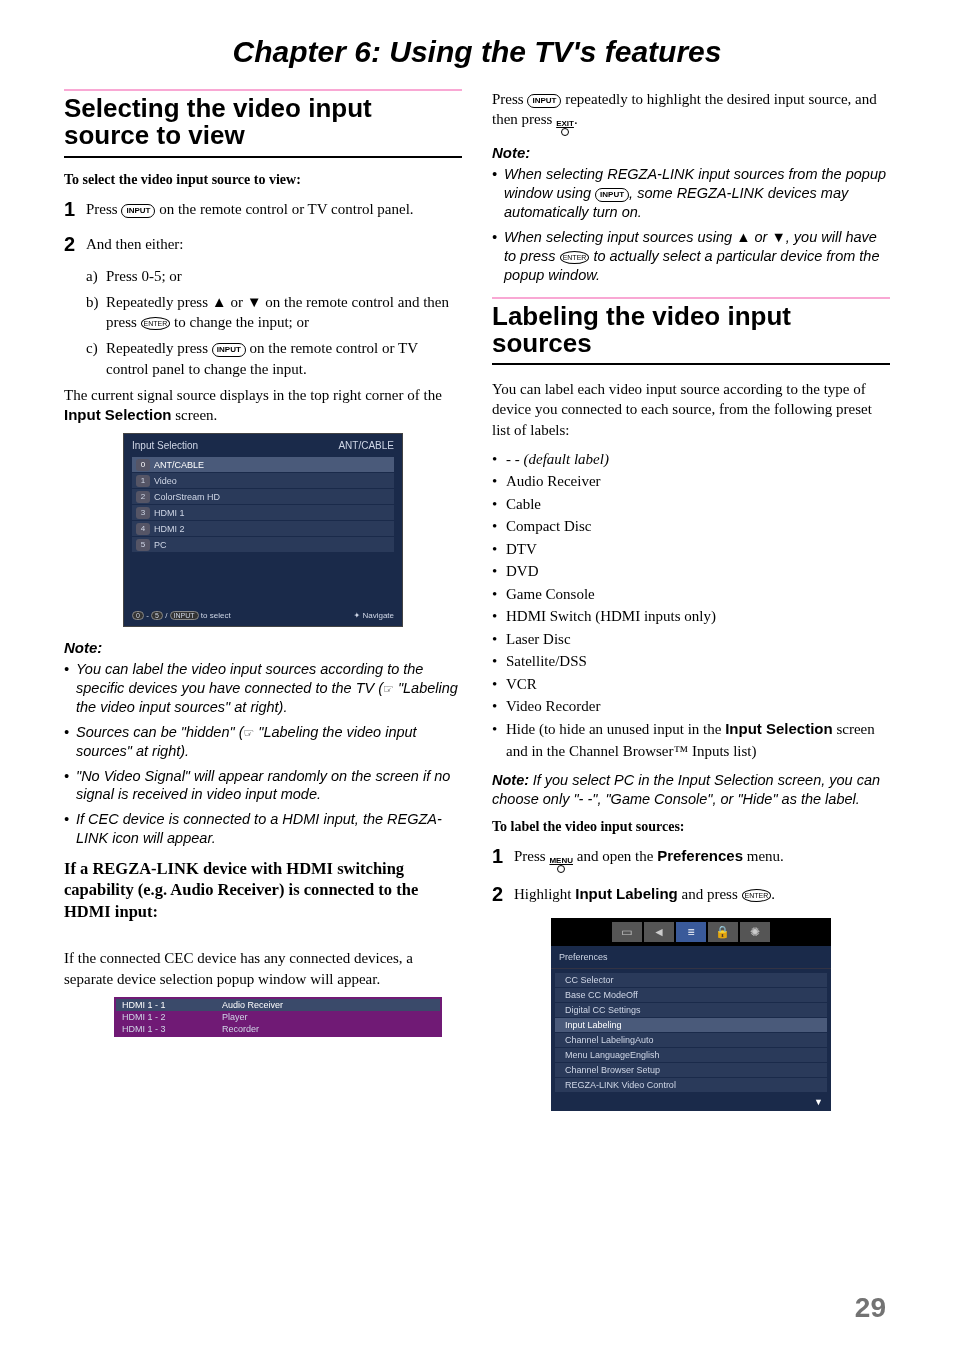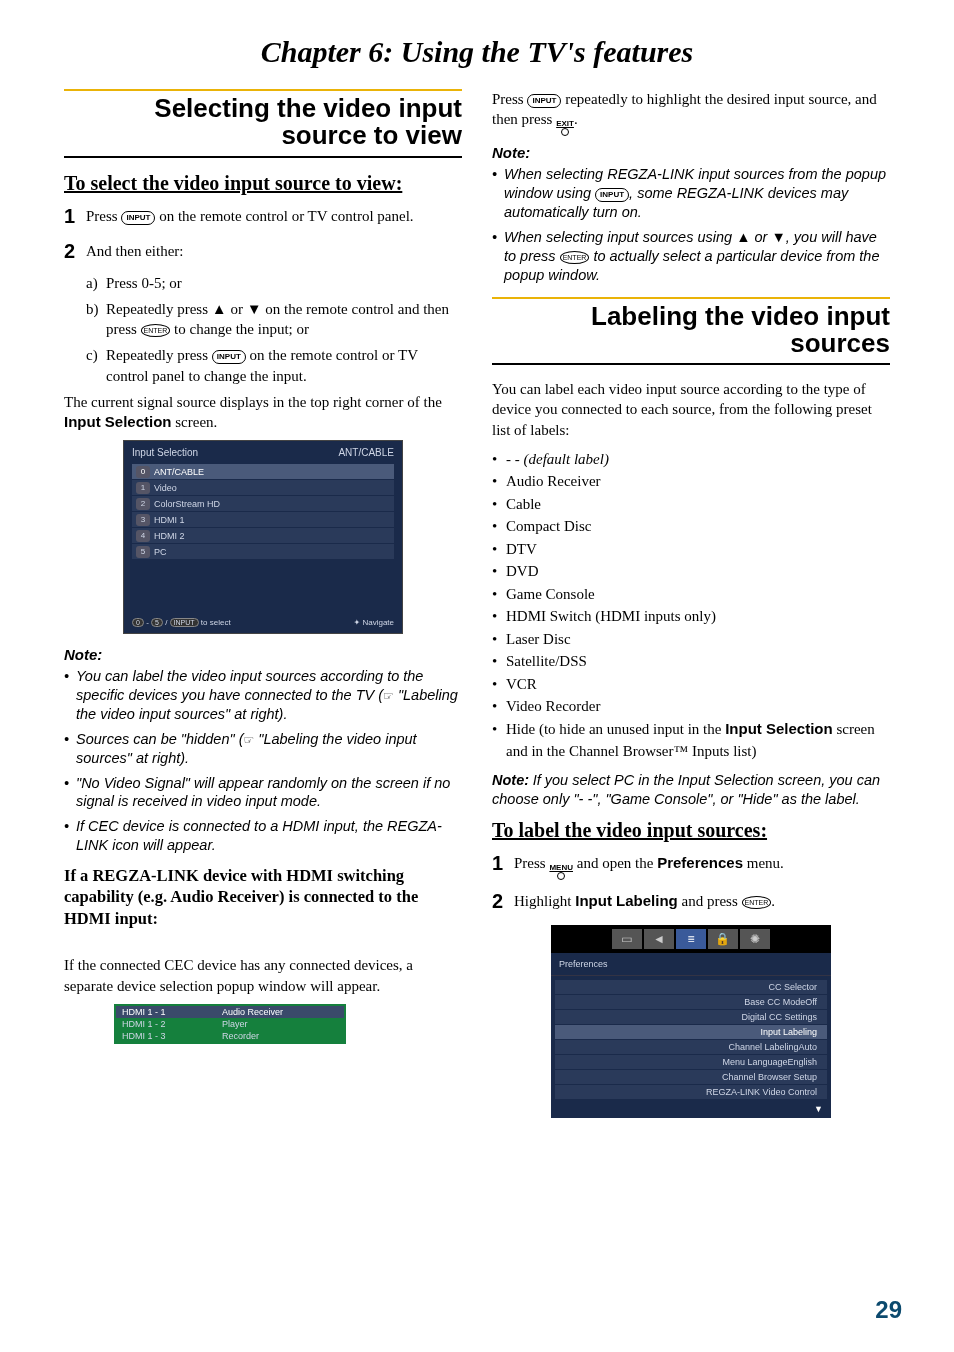--- a/index.html
+++ b/index.html
@@ -6,59 +6,57 @@
   body {
     font-family: Georgia, 'Times New Roman', serif;
     width: 954px;
     height: 1352px;
     background: #fff;
     position: relative;
     padding: 35px 64px 20px 64px;
     color: #000;
   }
   .chapter-title {
-    font-family: Liberation Serif, serif;
+    font-family: Liberation Sans, sans-serif;
     font-weight: bold;
     font-style: italic;
     font-size: 30px;
     text-align: center;
     margin-bottom: 20px;
   }
   .columns {
     display: flex;
     gap: 30px;
   }
   .col {
     flex: 1;
     min-width: 0;
   }
   .section-heading {
     font-family: Arial, Helvetica, sans-serif;
     font-weight: 900;
     font-size: 26px;
     line-height: 1.05;
-    border-top: 2px solid #eab308;
+    border-top: 2px solid #f9a8d4;
     border-bottom: 2px solid #000;
     padding: 4px 0 6px 0;
     margin-bottom: 14px;
-    text-align: right;
   }
   .sub-heading {
     font-family: 'Times New Roman', serif;
     font-weight: bold;
     font-size: 16.5px;
     margin-bottom: 26px;
     line-height: 1.3;
   }
   .proc-heading {
     font-family: 'Times New Roman', serif;
     font-weight: bold;
-    font-size: 20px;
+    font-size: 14px;
     margin-bottom: 8px;
-    text-decoration: underline;
   }
   .step {
     display: flex;
     margin-bottom: 8px;
     font-size: 15px;
     line-height: 1.35;
   }
   .step-num {
     font-family: Arial, Helvetica, sans-serif;
     font-weight: 900;
@@ -239,23 +237,23 @@
     display:inline-block;
     border:1px solid #888;
     border-radius:6px;
     padding:0 3px;
     font-size:7px;
     background:#333;
   }
 
   
   .popup {
-    width: 232px;
+    width: 328px;
     margin: 6px 0 0 50px;
-    background: #15803d;
+    background: #701a75;
     font-family: Arial, sans-serif;
     font-size: 9px;
     padding: 2px;
   }
   .popup-row {
     display: flex;
     color: #cfd6e6;
     padding: 1px 6px;
   }
   .popup-row.sel { background:#3a4a6a; color:#fff; }
@@ -289,42 +287,42 @@
     font-size:12px;
   }
   .ptab.active { background:#3a5a9a; color:#fff; }
   .prefs-title {
     padding:6px 8px;
     font-size:9px;
     border-bottom:1px solid #334;
   }
   .prefs-row {
     display:flex;
-    justify-content:flex-end;
+    justify-content:flex-start;
     padding:1px 10px;
     background:#2a3a5a;
     margin:0 4px 1px 4px;
     height:14px;
     align-items:center;
   }
   .prefs-row.sel { background:#4a5a7a; color:#fff; }
   .prefs-more {
     text-align:right;
     padding:0 8px 4px;
     color:#fff;
   }
 
   .page-num {
     position:absolute;
     bottom:28px;
-    right:52px;
-    color:#0c4a6e;
+    right:68px;
+    color:#737373;
     font-family:Arial,sans-serif;
     font-weight:bold;
-    font-size:24px;
+    font-size:28px;
   }
 </style>
 </head>
 <body>
 
 <div class="chapter-title">Chapter 6: Using the TV's features</div>
 
 <div class="columns">
 
   <div class="col">

